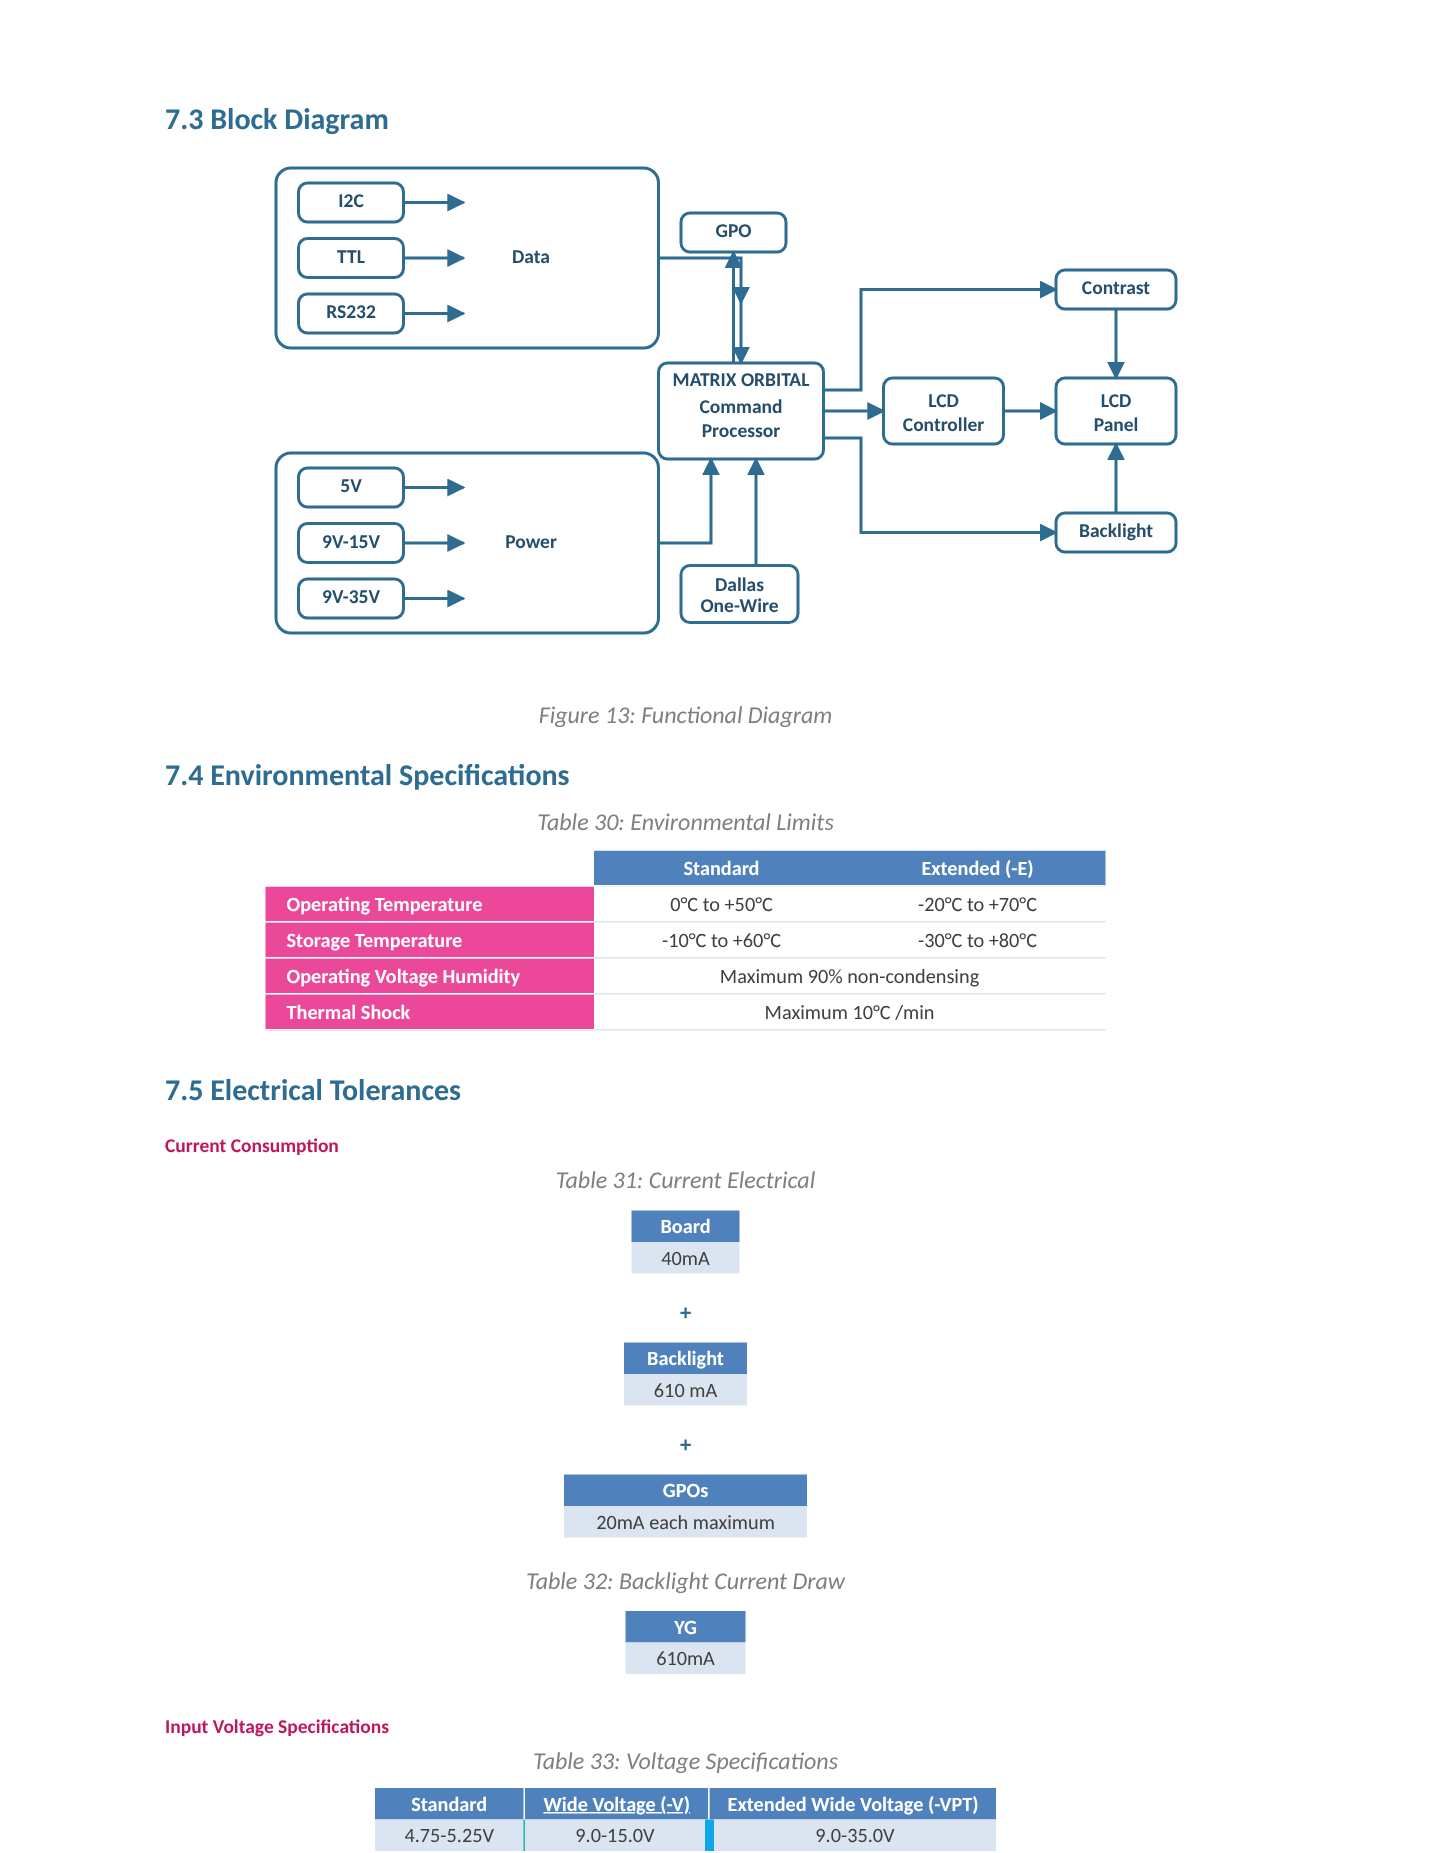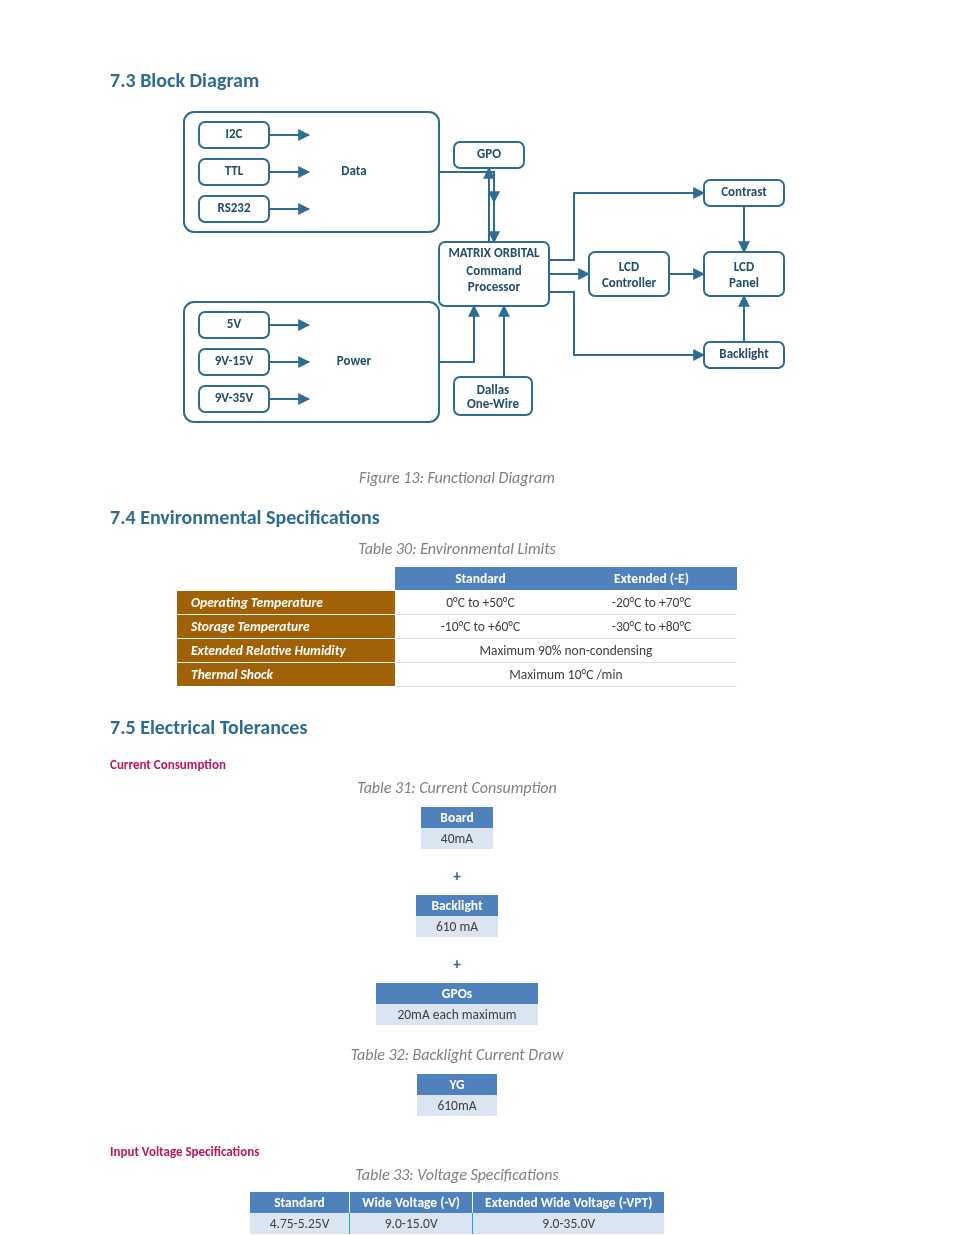--- a/index.html
+++ b/index.html
@@ -81,25 +81,24 @@
     text-align: center;
   }
   td {
     border: 1px solid #fff;
     background: #dbe5f1;
     padding: 3px 32px;
     text-align: center;
     color: #404040;
   }
   .env-table th.rowhead {
-    background: #a16207;
+    background: #ec4899;
     color: #fff;
     text-align: left;
     padding: 3px 14px;
-    font-style: italic;
   }
   .env-table td {
     background: #ffffff;
     border: 1px solid #dbe5f1;
   }
   .env-table th.colhead {
     background: #4f81bd;
   }
   .env-table .empty {
     background: #fff;
@@ -290,35 +289,35 @@
       <th class="rowhead">Operating Temperature</th>
       <td>0°C to +50°C</td>
       <td>-20°C to +70°C</td>
     </tr>
     <tr>
       <th class="rowhead">Storage Temperature</th>
       <td>-10°C to +60°C</td>
       <td>-30°C to +80°C</td>
     </tr>
     <tr>
-      <th class="rowhead">Extended Relative Humidity</th>
+      <th class="rowhead">Operating Voltage Humidity</th>
       <td colspan="2">Maximum 90% non-condensing</td>
     </tr>
     <tr>
       <th class="rowhead">Thermal Shock</th>
       <td colspan="2">Maximum 10°C /min</td>
     </tr>
   </tbody>
       </table>
   </div>
 
   <h2 class="section" style="margin-top:28px;">7.5 Electrical Tolerances</h2>
 
   <h4 class="subsection">Current Consumption</h4>
-  <div class="caption">Table 31: Current Consumption</div>
+  <div class="caption">Table 31: Current Electrical</div>
 
   <div class="cc-row">
     <table class="mini">
       <tbody>
           <tr>
             <th>Board</th>
           </tr>
       <tr>
             <td>40mA</td>
           </tr>
@@ -362,25 +361,25 @@
       </table>
   </div>
 
   <h4 class="subsection">Input Voltage Specifications</h4>
   <div class="caption">Table 33: Voltage Specifications</div>
 
   <table class="mini" style="margin:0 auto;">
     <tbody>
         <tr>
       <th style="border-right:1px solid #fff;">Standard</th>
-      <th style="border-right:1px solid #fff;">Wide Voltage (-V)</th>
+      <th style="border-right:1px solid #fff;text-decoration:underline;">Wide Voltage (-V)</th>
       <th>Extended Wide Voltage (-VPT)</th>
     </tr>
     <tr>
       <td style="border-right:1px solid #14b8a6;">4.75-5.25V</td>
-      <td style="border-right:1px solid #0ea5e9;">9.0-15.0V</td>
+      <td style="border-right:6px solid #0ea5e9;">9.0-15.0V</td>
       <td>9.0-35.0V</td>
     </tr>
   </tbody>
     </table>
 
   <div class="pagenum">29</div>
 </div>
 
 </body></html>

